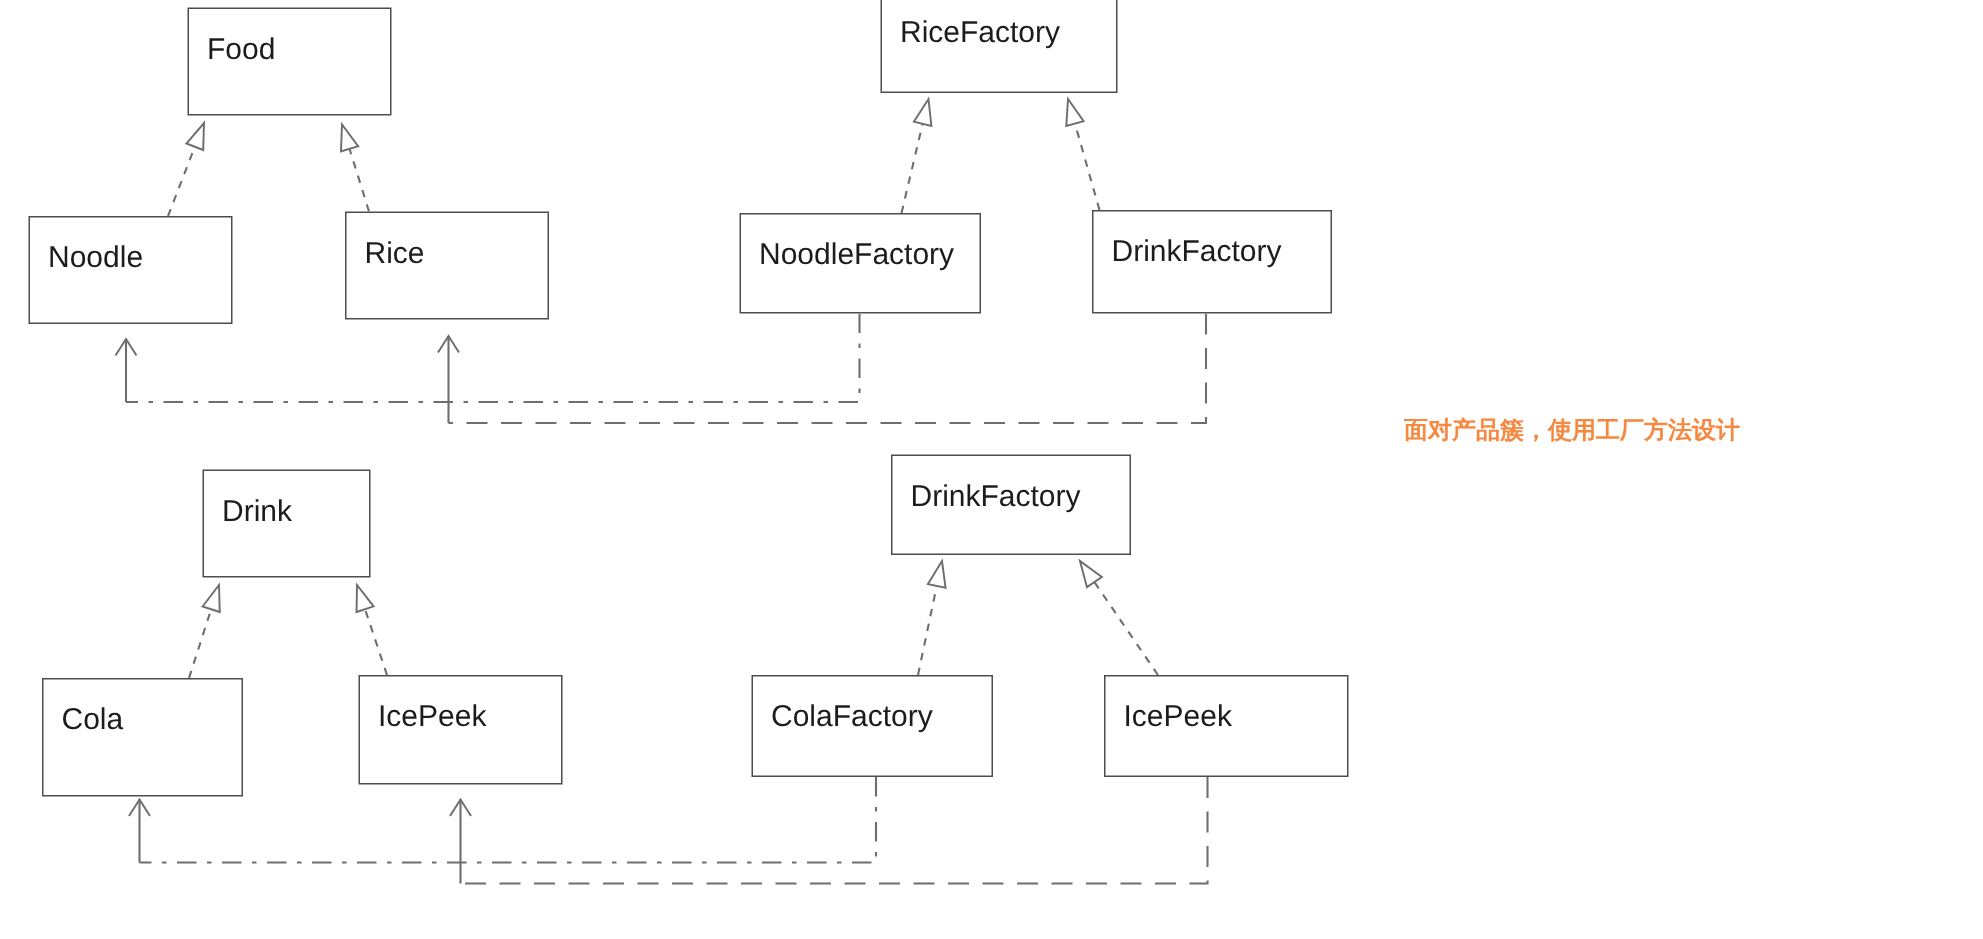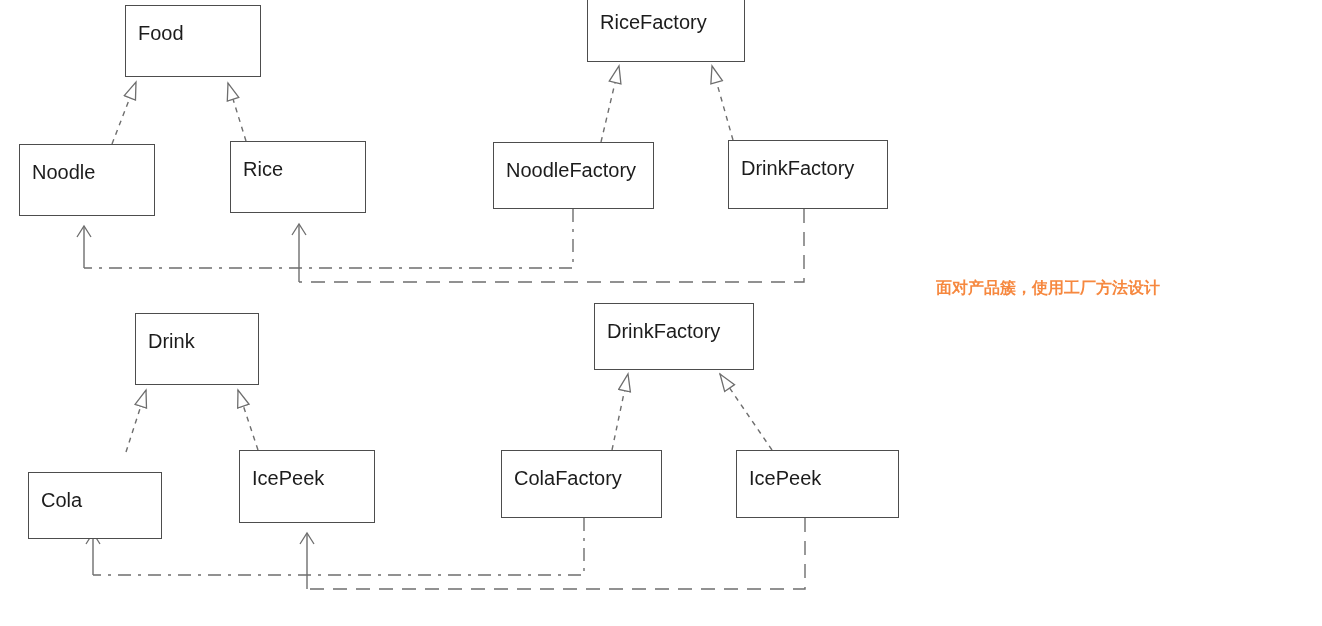--- a/index.html
+++ b/index.html
@@ -101,24 +101,24 @@
   <div class="node" style="left:587px; top:-6px;  width:158px; height:68px;">
     <span>RiceFactory</span>
   </div>
   <div class="node" style="left:493px; top:142px; width:161px; height:67px;">
     <span>NoodleFactory</span>
   </div>
   <div class="node" style="left:728px; top:140px; width:160px; height:69px;">
     <span>DrinkFactory</span>
   </div>
 
-  <div class="node" style="left:135px; top:313px; width:124px; height:72px;">
+  <div class="node" style="left:135px; top:313px; width:112px; height:72px;">
     <span>Drink</span>
   </div>
-  <div class="node" style="left:28px;  top:472px; width:134px; height:67px;">
+  <div class="node" style="left:28px;  top:452px; width:134px; height:79px;">
     <span>Cola</span>
   </div>
   <div class="node" style="left:239px; top:450px; width:136px; height:73px;">
     <span>IcePeek</span>
   </div>
   <div class="node" style="left:594px; top:303px; width:160px; height:67px;">
     <span>DrinkFactory</span>
   </div>
   <div class="node" style="left:501px; top:450px; width:161px; height:68px;">
     <span>ColaFactory</span>

